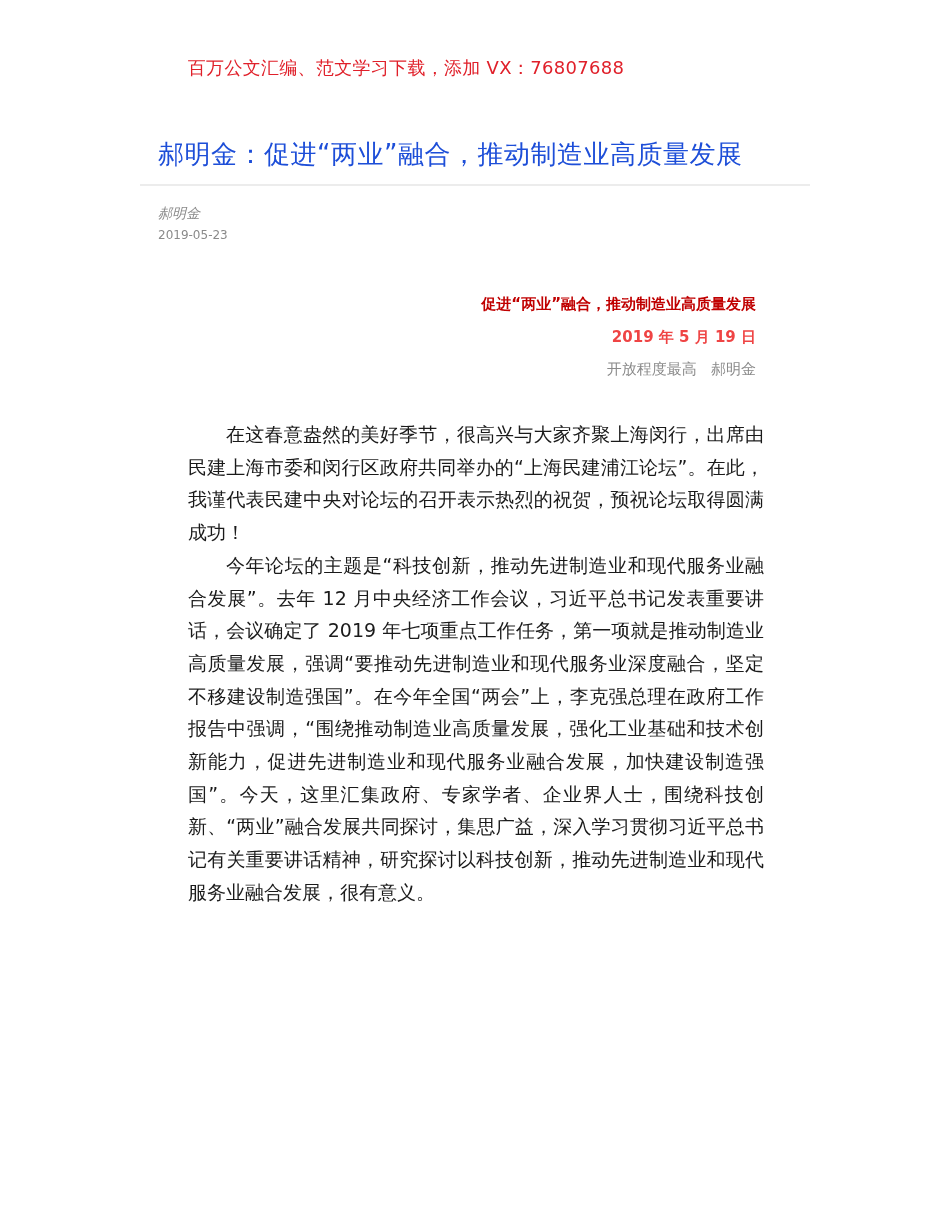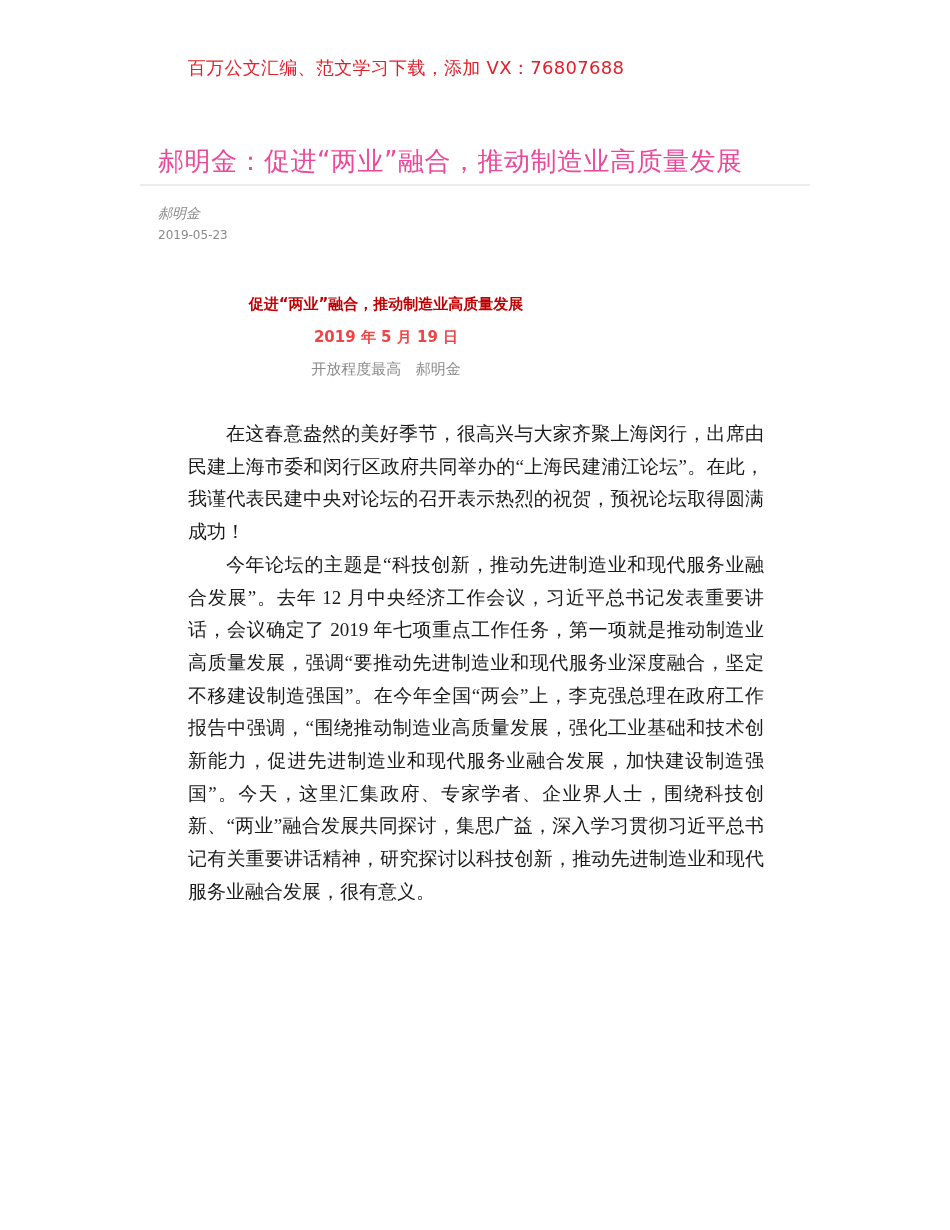--- a/index.html
+++ b/index.html
@@ -1,33 +1,33 @@
 <!DOCTYPE html>
 <html><head>
 <meta charset="utf-8">
 <style>
   html, body { margin: 0; padding: 0; background: #ffffff; }
   body { width: 950px; height: 1230px; position: relative; overflow: hidden;
          font-family: "DejaVu Sans", "Liberation Sans", sans-serif; }
   .promo { position: absolute; top: 56px; left: 0; width: 812px; text-align: center;
            color: #e0202a; font-size: 18px; letter-spacing: 0.3px; }
-  .title { position: absolute; top: 144px; left: 158px; font-size: 26px; color: #ec4899;
+  .title { position: absolute; top: 137px; left: 158px; font-size: 26px; color: #1d4ed8;
            letter-spacing: 0.5px; }
   .divider { position: absolute; top: 184px; left: 140px; width: 670px; height: 2px;
              background: #ececec; }
   .meta-author { position: absolute; top: 205px; left: 158px; font-size: 14px; color: #8a8a8a; font-style: italic; }
   .meta-date { position: absolute; top: 228px; left: 158px; font-size: 12px; color: #8a8a8a; }
-  .doc-head { position: absolute; left: 8px; width: 756px; text-align: center; }
+  .doc-head { position: absolute; left: 0; width: 756px; text-align: right; }
   .doc-title { top: 295px; color: #c00000; font-size: 15px; font-weight: bold; }
   .doc-date { top: 328px; color: #ef4444; font-size: 15px; font-weight: bold; }
   .doc-speaker { top: 360px; color: #8a8a8a; font-size: 15px; }
   .body-text { position: absolute; top: 418px; left: 188px; width: 576px;
                font-size: 19px; line-height: 32.7px; color: #1a1a1a; text-align: justify; }
   .body-text p { margin: 0; }
-  .body-text p.indent { text-indent: 2em; font-family: Liberation Serif, serif; }
+  .body-text p.indent { text-indent: 2em; }
 </style>
 </head>
 <body>
 
 <div class="promo">百万公文汇编、范文学习下载，添加 VX：76807688</div>
 
 <h1 class="title" style="margin:0;font-weight:normal;">郝明金：促进“两业”融合，推动制造业高质量发展</h1>
 <div class="divider"></div>
 <div class="meta-author">郝明金</div>
 <div class="meta-date">2019-05-23</div>

